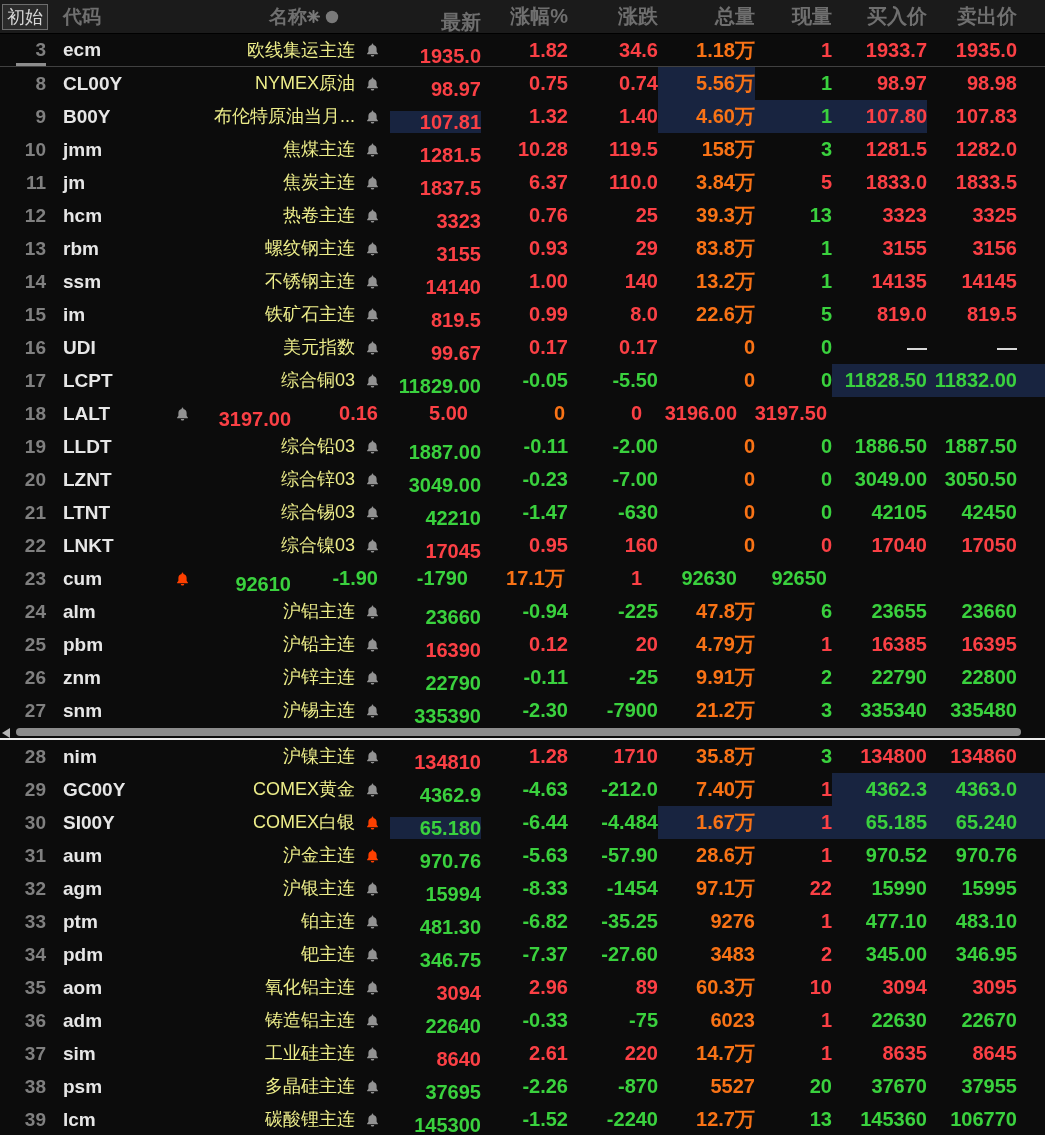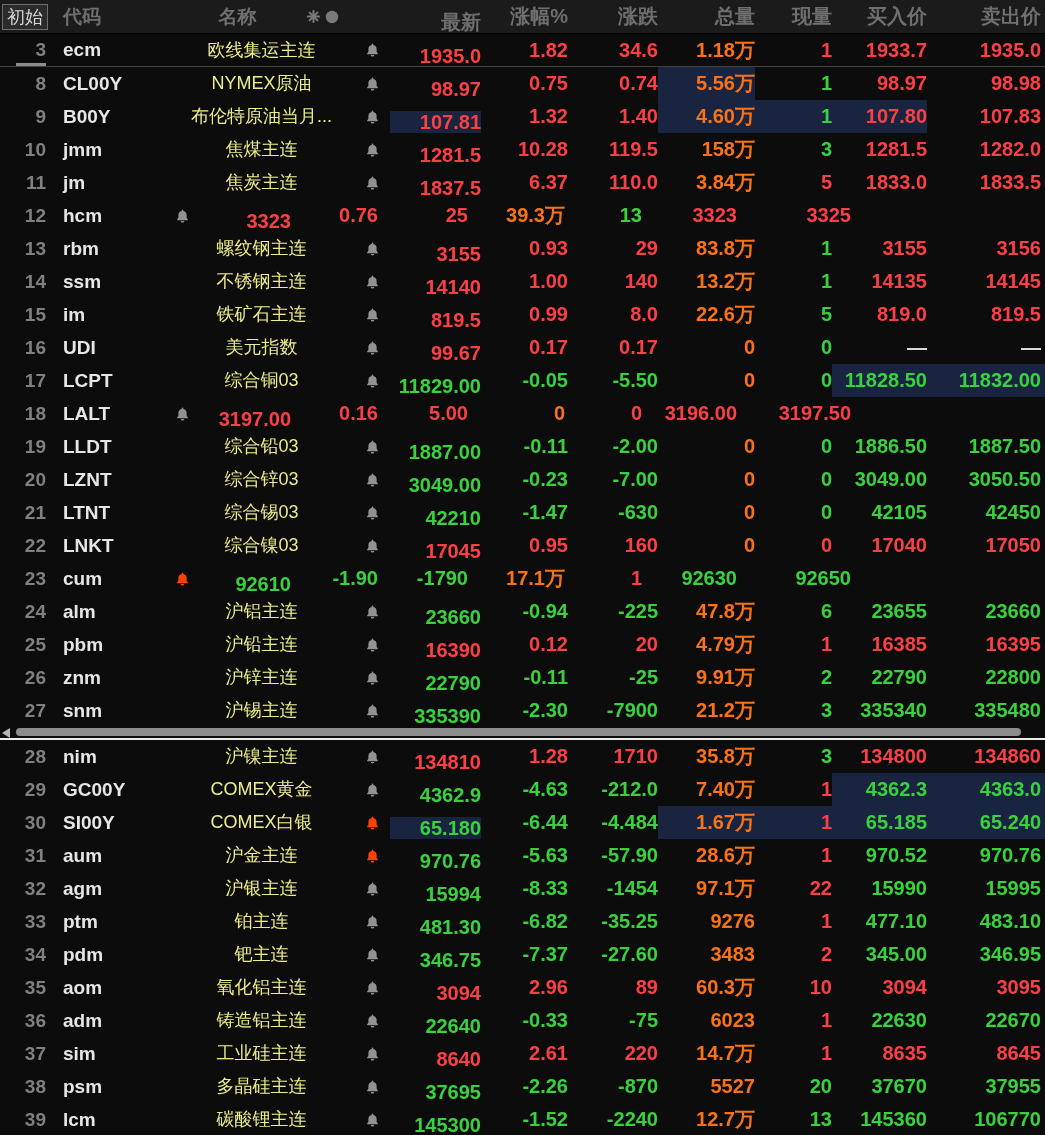--- a/index.html
+++ b/index.html
@@ -20,29 +20,29 @@
     padding:0 4px;border:1px solid #6e6e6e;background:#2b2b2b;color:#d8d8d8;
     font-size:18px;font-weight:400;
   }
   .hdr-icons{float:right;margin-right:16px;display:flex;align-items:center;gap:5px;height:33px;}
   .hdr-icons svg{display:block;}
   
   .row{display:flex;height:33px;line-height:33px;background:#0c0c0c;}
   .cell{white-space:nowrap;overflow:visible;}
   .c-n   {width:55px; text-align:right;padding-right:9px;box-sizing:border-box;}
   .c-code{width:110px;text-align:left; padding-left:8px;box-sizing:border-box;}
-  .c-name{width:190px;text-align:center; padding-left:3px;box-sizing:border-box;}
+  .c-name{width:190px;text-align:right; padding-left:3px;box-sizing:border-box;}
   .c-bell{width:35px; display:flex;align-items:center;justify-content:center;}
   .c-last{width:91px;margin-top:11px;}
   .c-pct {width:87px;}
   .c-chg {width:90px;}
   .c-vol {width:97px;}
   .c-cur {width:77px;text-align:right;}
   .c-bid {width:95px;}
-  .c-ask {width:118px;padding-right:4px;box-sizing:border-box;}
+  .c-ask {width:118px;padding-right:28px;box-sizing:border-box;}
   .num{display:flex;justify-content:flex-end;align-items:center;font-weight:700;font-size:20px;}
   .rownum{color:#808080;font-weight:700;font-size:19px;}
   .code{color:#e6e6e6;font-weight:700;font-size:19px;}
   .name{font-weight:400;font-size:18px;}
   .u{}
   .d{}
   .w{}
   .n{}
   .hl{}
   .selmark{display:inline-block;min-width:30px;text-align:right;border-bottom:3px solid #8d8d8d;line-height:27px;}
@@ -190,20 +190,21 @@
         <div class="cell c-pct num u">6.37</div>
         <div class="cell c-chg num u">110.0</div>
         <div class="cell c-vol num w">3.84万</div>
         <div class="cell c-cur num u">5</div>
         <div class="cell c-bid num u">1833.0</div>
         <div class="cell c-ask num u">1833.5</div>
       </div>
       <div class="row">
         <div class="cell c-n rownum">12</div>
         <div class="cell c-code code">hcm</div>
+        <div class="cell c-name name">热卷主连</div>
         <div class="cell c-bell">
           <span class="bell-gray" style="display: flex;">
             <svg width="15" height="16" viewBox="0 0 16 16" fill="currentColor">
               <path d="M8 1.1c.5 0 .9.4.9.9v.6c2 .4 3.5 2.1 3.5 4.2v3.1l1.3 1.7c.3.3 0 .8-.4.8H2.7c-.4 0-.7-.5-.4-.8l1.3-1.7V6.8c0-2.1 1.5-3.8 3.5-4.2V2c0-.5.4-.9.9-.9z"></path>
               <path d="M6.2 13.2h3.6c0 1-.8 1.7-1.8 1.7s-1.8-.7-1.8-1.7z"></path>
             </svg>
           </span>
         </div>
         <div class="cell c-last num u">3323</div>
         <div class="cell c-pct num u">0.76</div>

